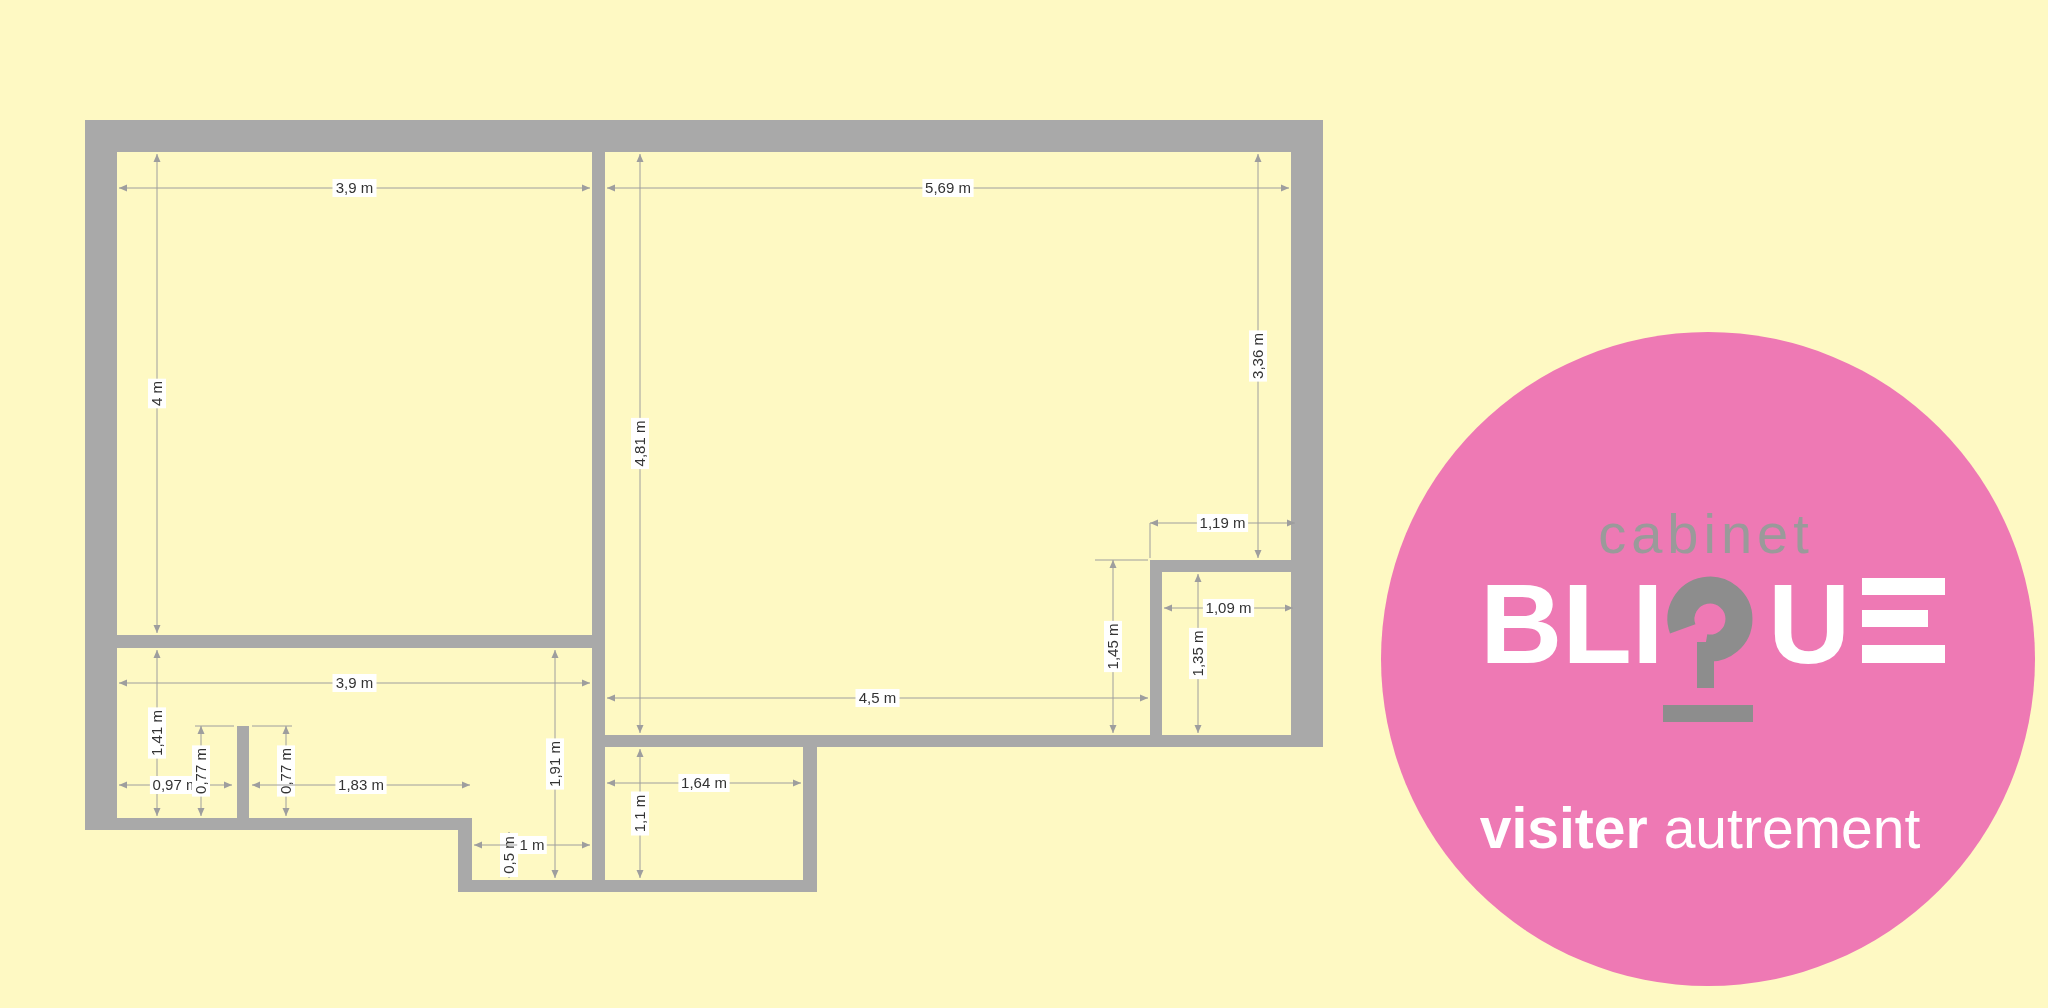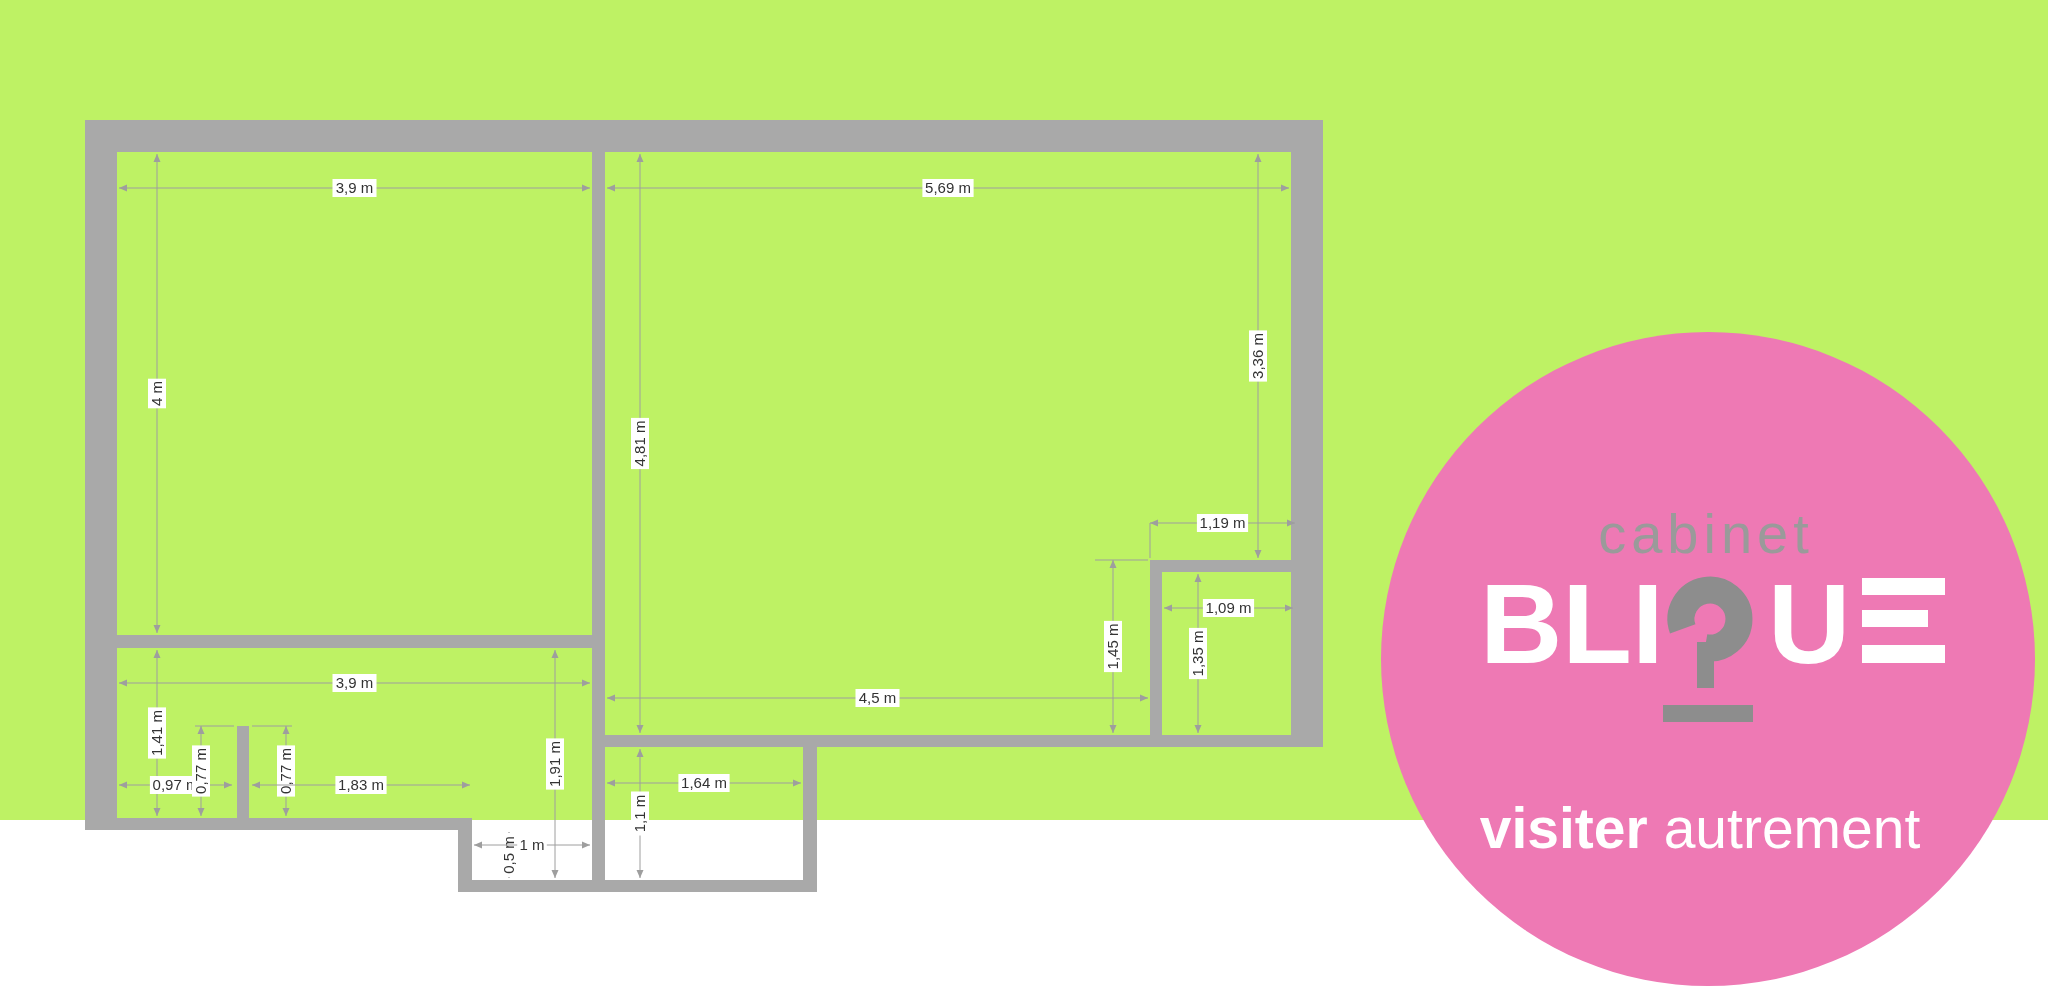--- a/index.html
+++ b/index.html
@@ -1,17 +1,17 @@
 <!DOCTYPE html>
 <html><head>
 <meta charset="utf-8">
 <style>
   html,body{margin:0;padding:0;background:#ffffff;}
   body{width:2048px;height:1008px;overflow:hidden;font-family:"Liberation Sans",sans-serif;}
-  #stage{position:relative;width:2048px;height:820px;background:#bef264;}
+  #stage{position:relative;width:2048px;height:1008px;background:#fef9c3;}
   svg{position:absolute;left:0;top:0;}
   text{font-family:"Liberation Sans",sans-serif;}
   .dim-text{font-size:15px;}
 </style>
 </head>
 <body>
 
 <div id="stage">
   <svg id="plan-svg" width="2048" height="1008" viewBox="0 0 2048 1008">
 

